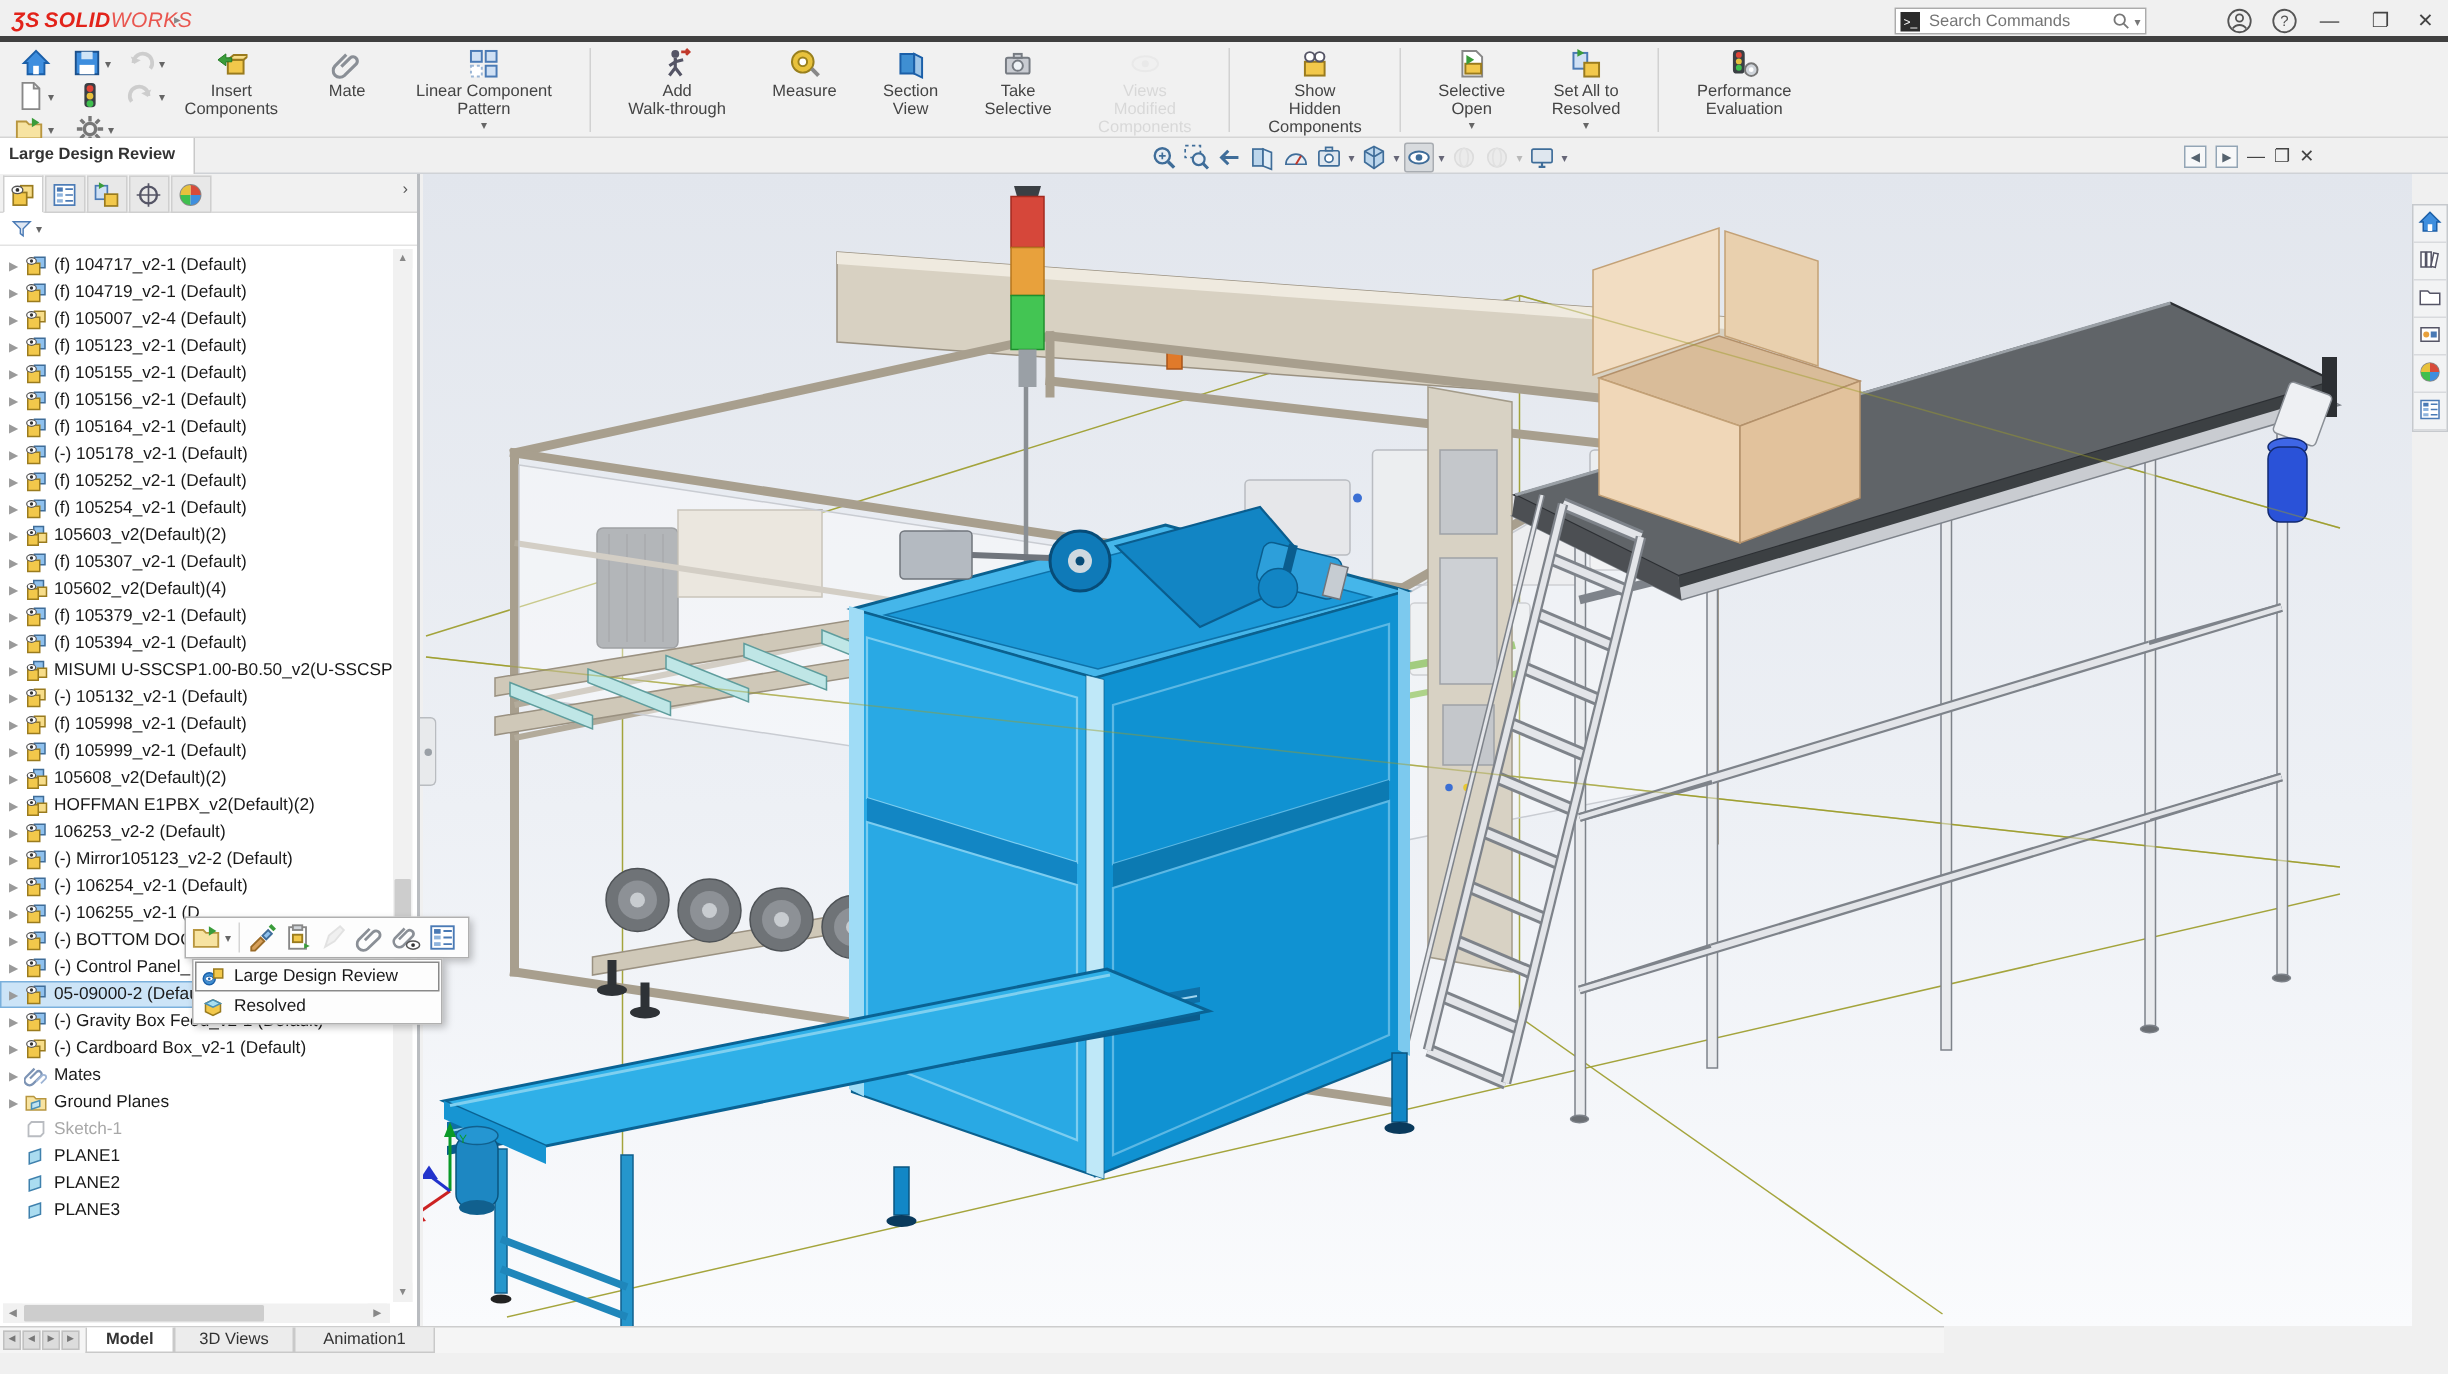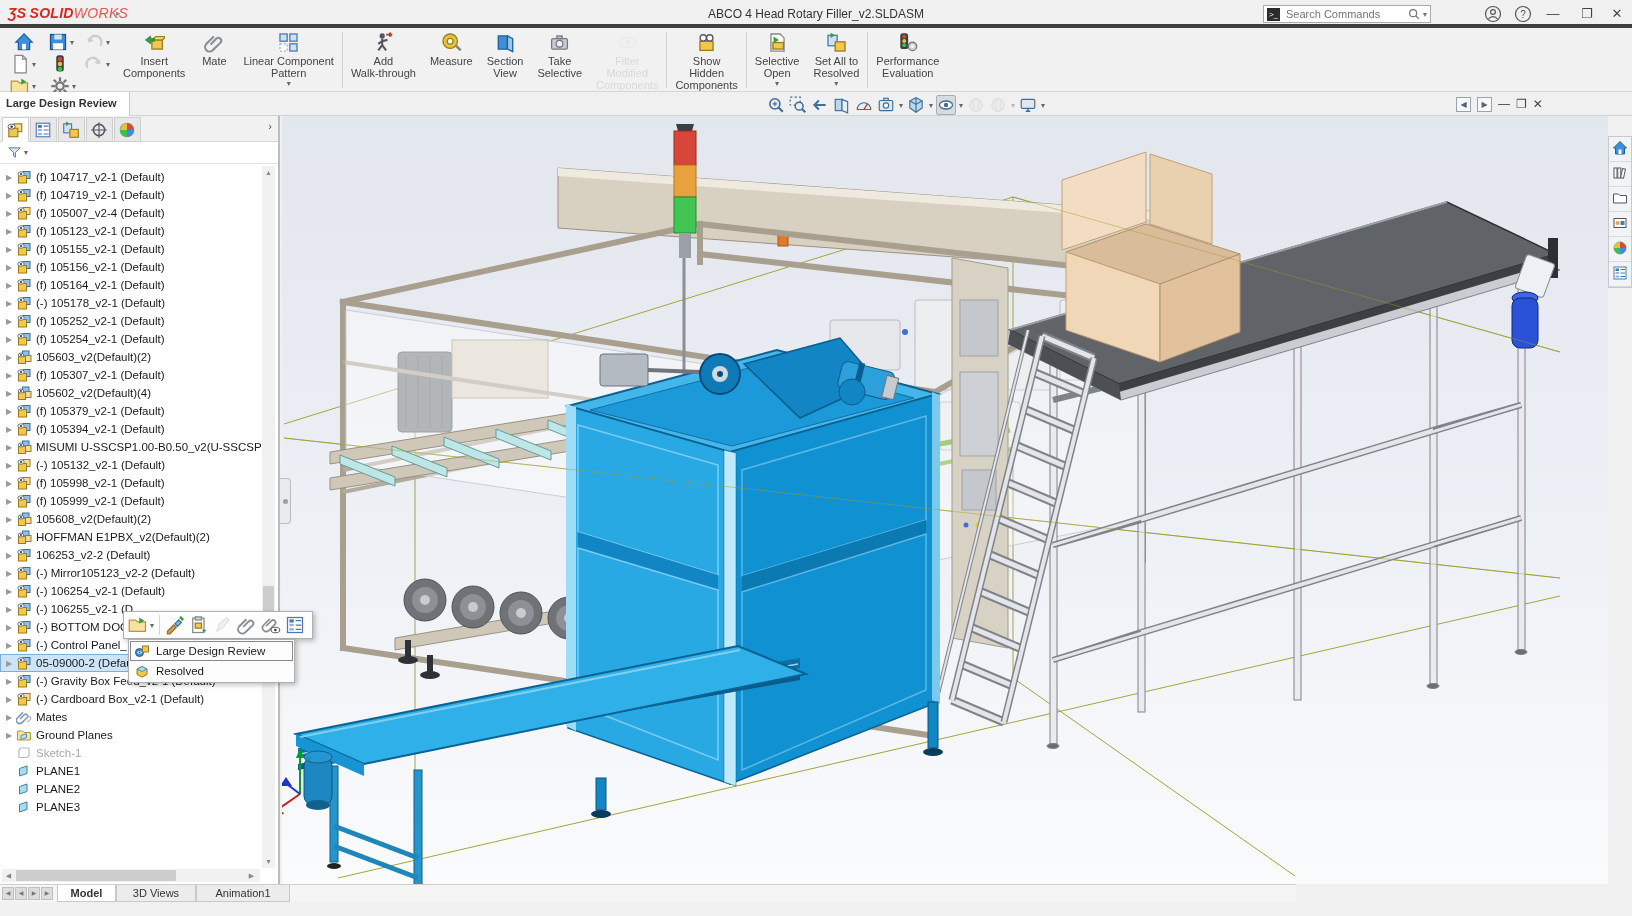--- a/index.html
+++ b/index.html
@@ -22,21 +22,21 @@
   #search-mag{width:14px;height:14px;flex:0 0 auto;}
   #search-caret{font-size:8px;color:#777;margin-left:2px;}
   .tbtn{position:absolute;top:3px;width:22px;height:22px;text-align:center;line-height:22px;color:#444;font-size:13px;}
   
   #ribbon{position:absolute;left:0;top:28px;width:1632px;height:64px;background:#f1f1f1;
     border-bottom:1px solid #d5d5d5;}
   .qa{position:absolute;width:20px;height:20px;}
   .qa svg{width:100%;height:100%;}
   .qacaret{position:absolute;font-size:8px;color:#666;}
   .dis{opacity:.4;filter:grayscale(1);}
-  #rgroups{position:absolute;left:116px;top:2px;height:60px;display:flex;align-items:stretch;}
+  #rgroups{position:absolute;left:116px;top:2px;height:60px;display:flex;align-items:stretch;gap:17px;}
   .rsep{width:1px;background:#d2d2d2;margin:2px 1px;}
   .rbtn{display:flex;flex-direction:column;align-items:center;padding:2px 7px 0 7px;min-width:44px;cursor:default;}
   .rbtn .ric{width:21px;height:21px;}
   .rbtn .ric svg{width:100%;height:100%;}
   .rbtn .rlbl{font-size:11px;line-height:12px;color:#444;text-align:center;white-space:pre-line;margin-top:2px;}
   .rbtn .bcaret{font-size:8px;color:#666;height:9px;line-height:9px;}
   .rbtn.dis .rlbl{color:#b4b4b4;}
   
   #tabstrip{position:absolute;left:0;top:92px;width:1632px;height:24px;background:#f0f0f0;
     border-bottom:1px solid #cfd2d6;}
@@ -115,21 +115,20 @@
   #viewport svg{display:block;}
 </style>
 </head>
 <body>
 
 <div id="titlebar">
   <div id="logo">
     <span id="logo-mark">ƷS</span><span>SOLID</span><span class="works">WORKS</span>
   </div>
   <span id="flyout-arrow">▸</span>
-  <div id="doc-title">ABCO 4 Head Rotary Filler_v2.SLDASM</div>
   <div id="search-box">
     <div id="search-tile">&gt;_</div>
     <input id="search-input" placeholder="Search Commands" style="">
     <svg id="search-mag" viewBox="0 0 16 16">
         <circle cx="7" cy="7" r="4" fill="none" stroke="#777" stroke-width="1.4"></circle>
         <path d="M10 10l3.5 3.5" stroke="#777" stroke-width="1.4"></path>
       </svg>
     <span id="search-caret">▾</span>
   </div>
   <div class="tbtn" style="left:1482px">
@@ -254,21 +253,21 @@
             <rect x="6" y="3" width="4" height="2" fill="#c9ccd2" stroke="#767b82"></rect>
           </svg></span>
         <span class="rlbl">Take
 Selective</span>
       </div>
       <div class="rbtn dis">
         <span class="ric dis"><svg viewBox="0 0 16 16">
             <ellipse cx="8" cy="8" rx="6.5" ry="3.8" fill="#eee" stroke="#c0c0c0"></ellipse>
             <circle cx="8" cy="8" r="1.8" fill="#c0c0c0"></circle>
           </svg></span>
-        <span class="rlbl">Filter
+        <span class="rlbl">Views
 Modified
 Components</span>
       </div>
       <div class="rsep"></div>
       <div class="rbtn">
         <span class="ric "><svg viewBox="0 0 16 16">
             <rect x="3" y="7" width="10" height="7" fill="#f2c84b" stroke="#9a7b1e"></rect>
             <circle cx="5.5" cy="4.5" r="2.4" fill="#fff" stroke="#556"></circle>
             <circle cx="10.5" cy="4.5" r="2.4" fill="#fff" stroke="#556"></circle>
             <path d="M7.9 4.5h.2" stroke="#556"></path>

